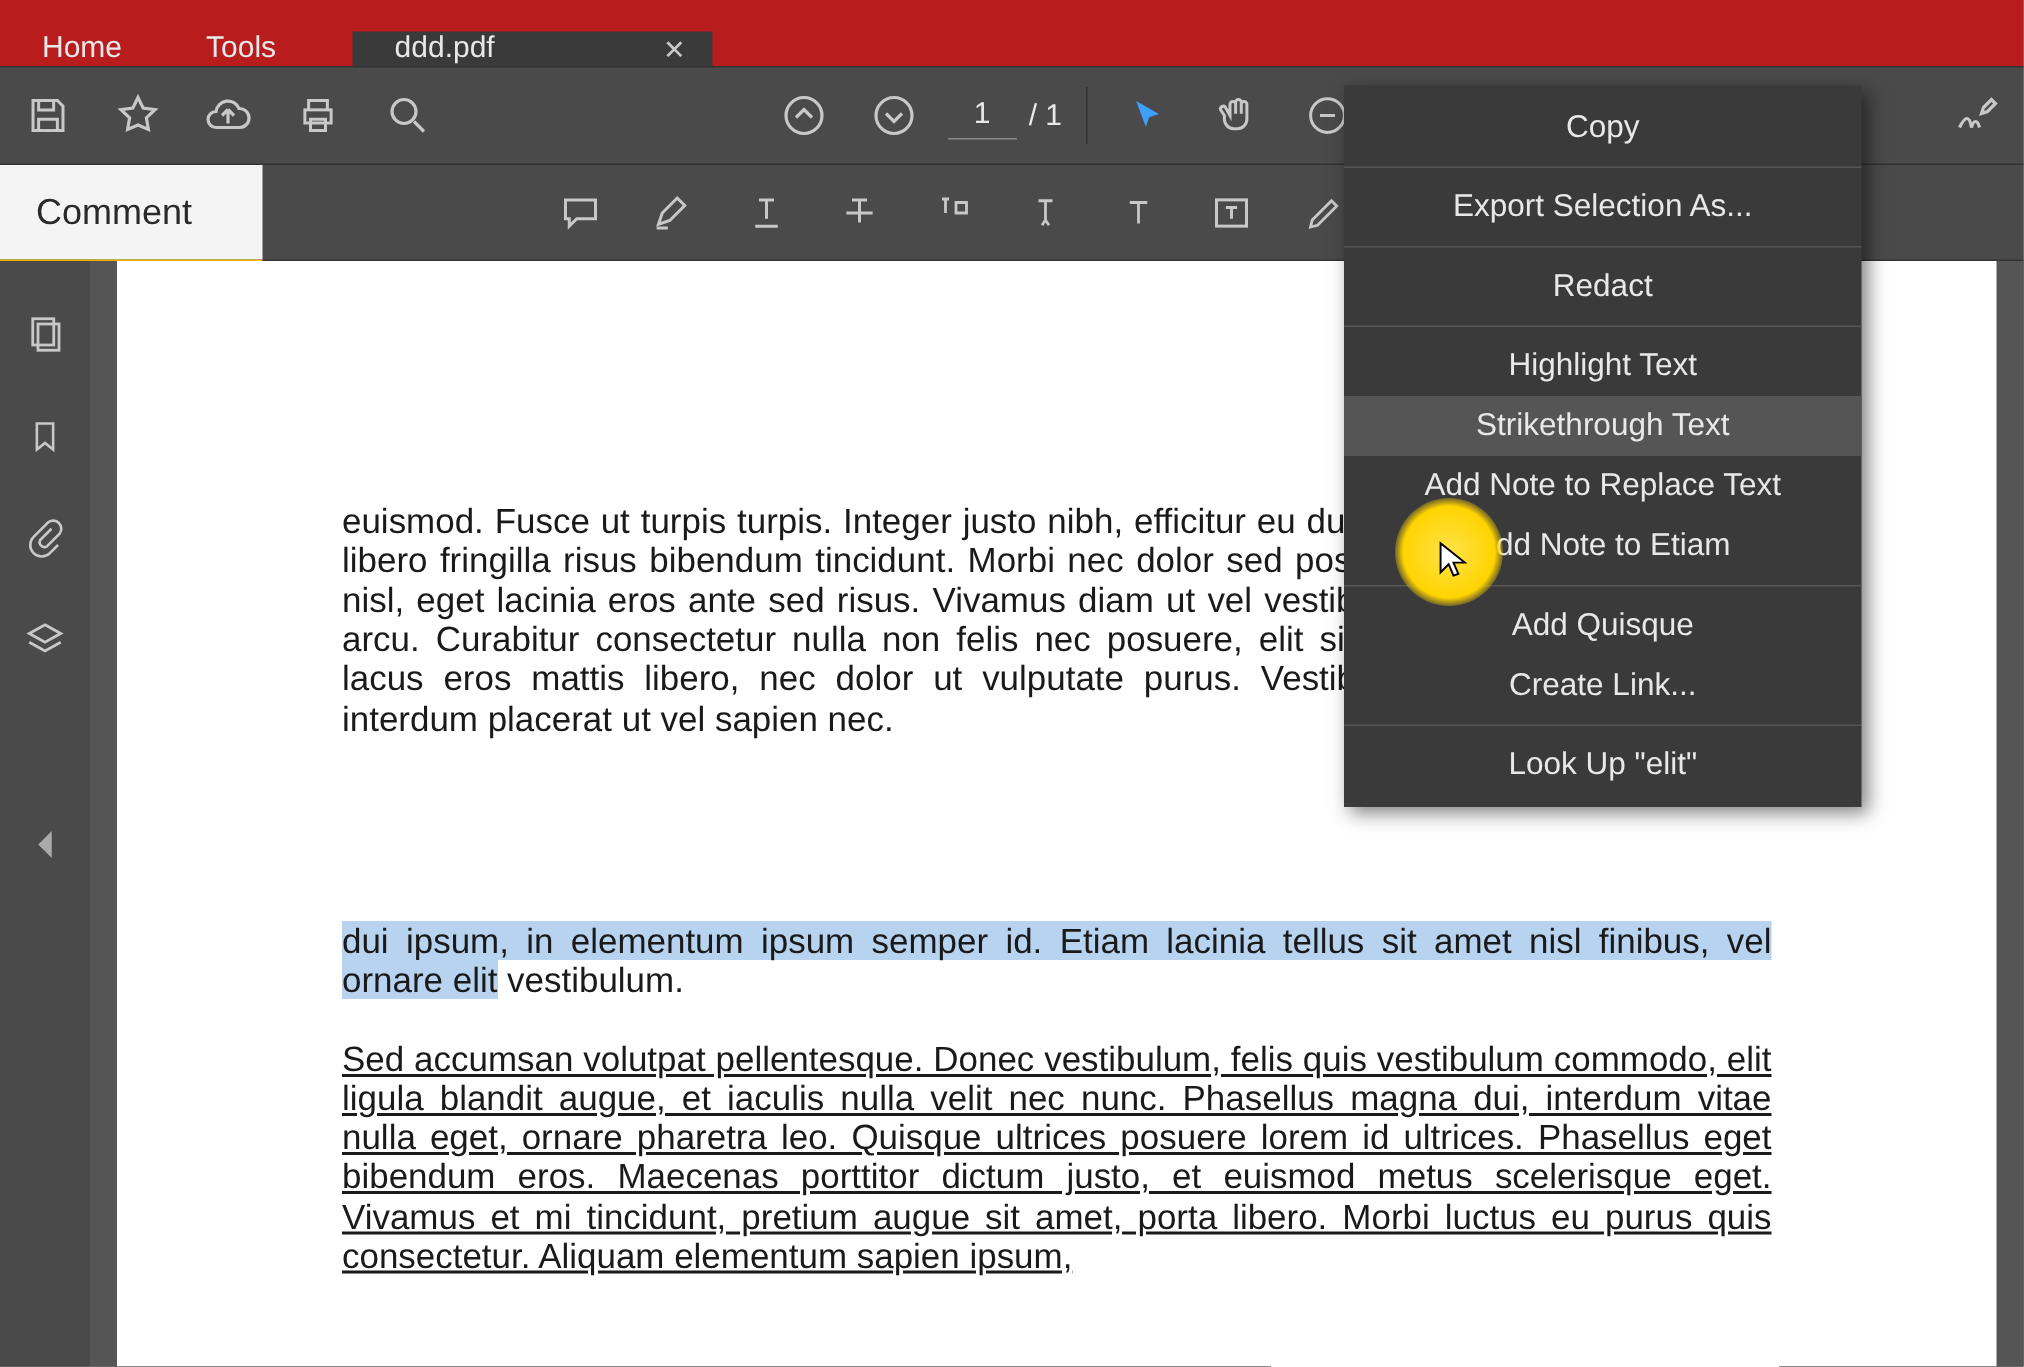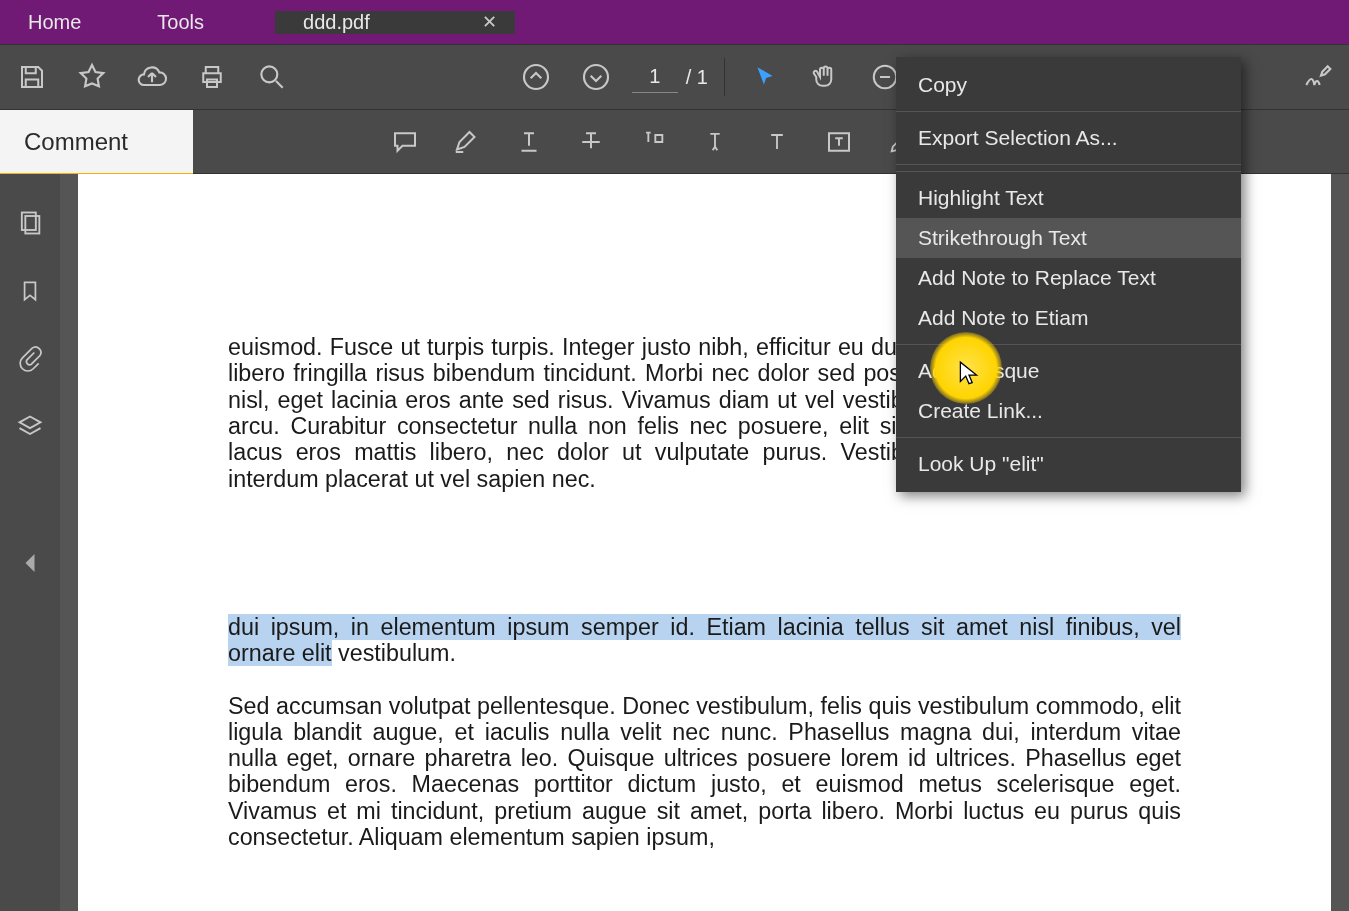--- a/index.html
+++ b/index.html
@@ -1,24 +1,23 @@
 <!DOCTYPE html>
 <html><head>
 <meta charset="utf-8">
 <style>
 * { margin: 0; padding: 0; box-sizing: border-box; font-family: "Segoe UI", Arial, sans-serif; }
 html, body { width: 1349px; height: 911px; overflow: hidden; background: #4a4a4a; }
 
 
 .tabs-bar {
   height: 44px;
-  background: #701a75;
-  display: flex;
-  align-items: center;
-  gap: 20px;
+  background: #b91c1c;
+  display: flex;
+  align-items: flex-end;
 }
 .tab {
   padding: 0 28px;
   display: flex;
   align-items: center;
   color: #e8e8e8;
   font-size: 20px;
   cursor: pointer;
 }
 .tab.doc {
@@ -79,21 +78,21 @@
   align-items: stretch;
 }
 .comment-label {
   background: #f4f4f4;
   color: #2a2a2a;
   padding: 0 24px;
   display: flex;
   align-items: center;
   font-size: 24px;
   position: relative;
-  width: 193px;
+  width: 175px;
 }
 .comment-label::after {
   content: "";
   position: absolute;
   left: 0; bottom: -2px; right: 0;
   height: 2px;
   background: #f7b500;
 }
 .comment-tools {
   flex: 1;
@@ -158,21 +157,21 @@
   color: #1a1a1a;
   font-family: "Liberation Serif", "Times New Roman", serif;
   font-size: 23.3px;
   line-height: 1.13;
 }
 .para {
   text-align: justify;
   margin-bottom: 0;
 }
 .para.gap-before { margin-top: 122px; }
-.para.gap-before2 { margin-top: 26px; }
+.para.gap-before2 { margin-top: 26px; text-decoration: underline; }
 .sel {
   background: #b7d3f0;
 }
 
 
 .context-menu {
   position: absolute;
   top: 57px;
   left: 896px;
   width: 345px;
@@ -180,20 +179,21 @@
   box-shadow: 4px 4px 12px rgba(0,0,0,0.5);
   padding: 8px 0;
   z-index: 100;
 }
 .cm-item {
   padding: 8px 22px;
   color: #e8e8e8;
   font-size: 21px;
   cursor: pointer;
   white-space: nowrap;
+  text-align: center;
 }
 .cm-item.hover {
   background: #555;
 }
 .cm-sep {
   height: 1px;
   background: #555;
   margin: 6px 0;
 }
 
@@ -406,20 +406,21 @@
       <p class="para gap-before2">Sed accumsan volutpat pellentesque. Donec vestibulum, felis quis vestibulum commodo, elit ligula blandit augue, et iaculis nulla velit nec nunc. Phasellus magna dui, interdum vitae nulla eget, ornare pharetra leo. Quisque ultrices posuere lorem id ultrices. Phasellus eget bibendum eros. Maecenas porttitor dictum justo, et euismod metus scelerisque eget. Vivamus et mi tincidunt, pretium augue sit amet, porta libero. Morbi luctus eu purus quis consectetur. Aliquam elementum sapien ipsum,</p>
     </div>
   </div>
 </div>
 
 <div class="context-menu">
   <div class="cm-item">Copy</div>
   <div class="cm-sep"></div>
   <div class="cm-item">Export Selection As...</div>
   <div class="cm-sep"></div>
+  <div class="cm-item">Redact</div>
   <div class="cm-sep"></div>
   <div class="cm-item">Highlight Text</div>
   <div class="cm-item hover">Strikethrough Text</div>
   <div class="cm-item">Add Note to Replace Text</div>
   <div class="cm-item">Add Note to Etiam</div>
   <div class="cm-sep"></div>
   <div class="cm-item">Add Quisque</div>
   <div class="cm-item">Create Link...</div>
   <div class="cm-sep"></div>
   <div class="cm-item">Look Up "elit"</div>

